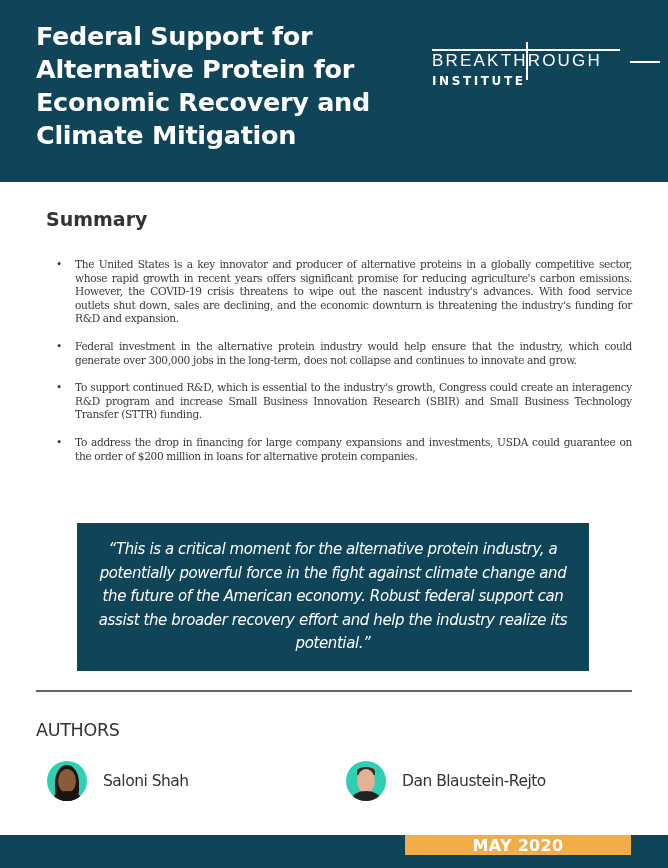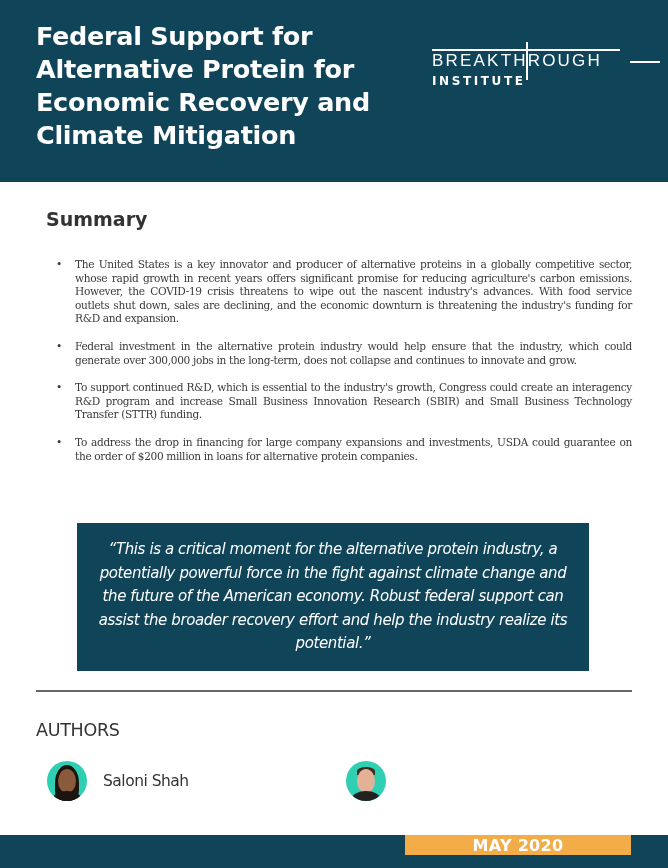--- a/index.html
+++ b/index.html
@@ -139,18 +139,19 @@
   </div>
   <span class="author-name">Saloni Shah</span>
 </div>
 
 <div class="author a2">
   <div class="avatar">
     <div class="hair"></div>
     <div class="face"></div>
     <div class="body"></div>
   </div>
+  <span class="author-name">Dan Blaustein-Rejto</span>
 </div>
 
 <div class="footer"></div>
 <div class="date-badge">
   <span class="date-text">MAY 2020</span>
 </div>
 
 </body></html>

